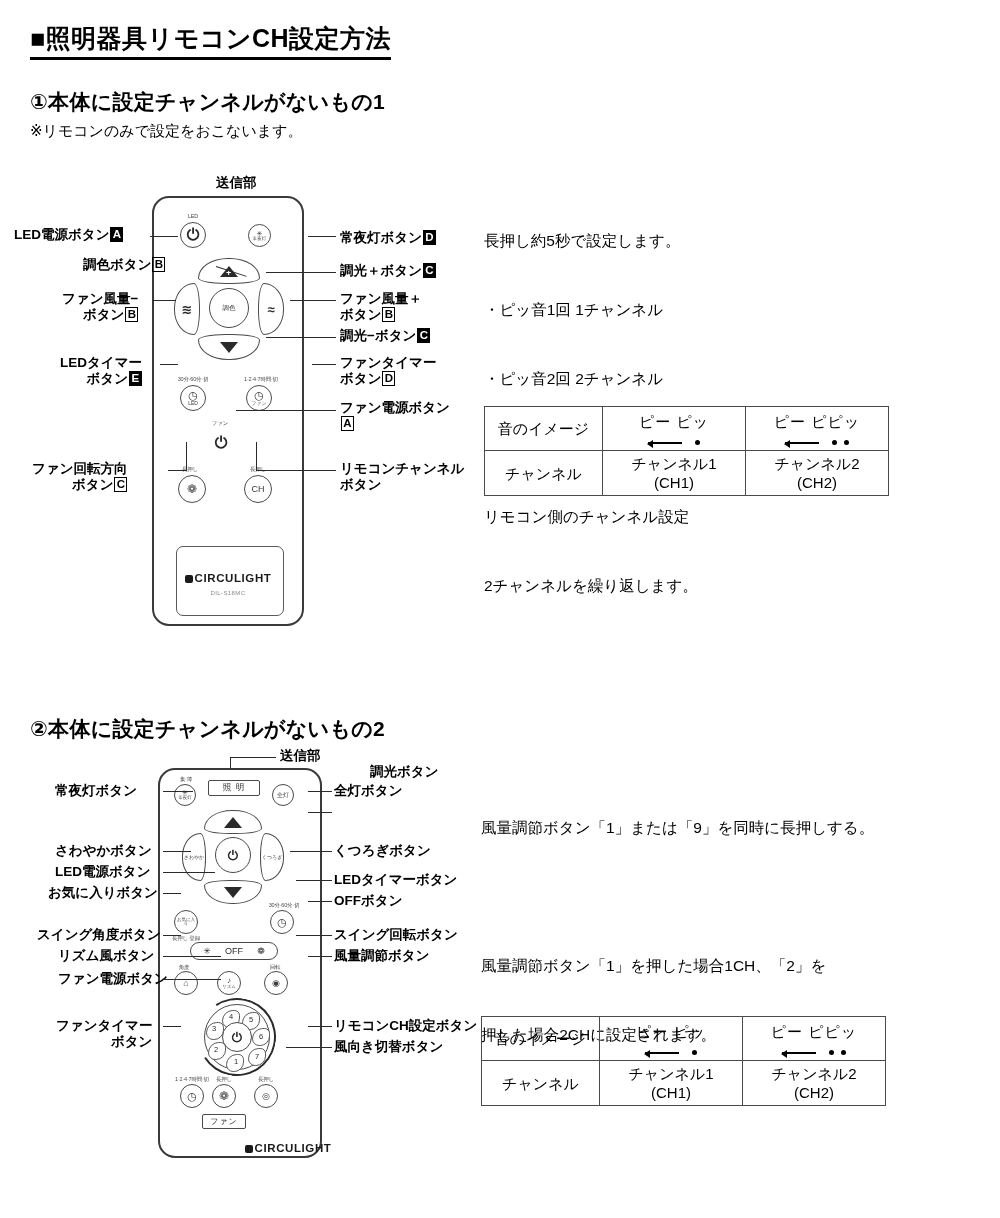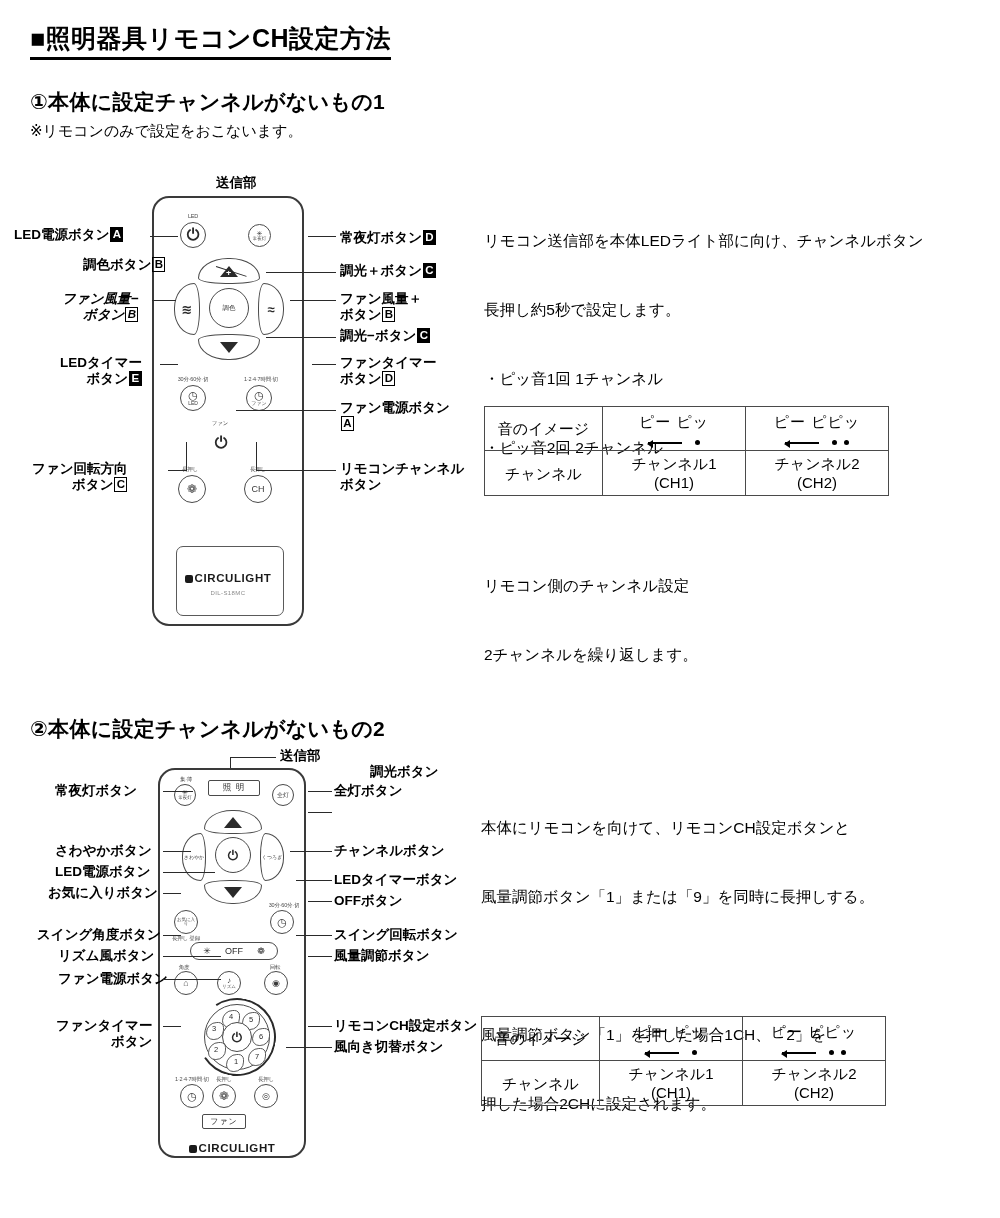--- a/index.html
+++ b/index.html
@@ -384,21 +384,21 @@
 <div class="callout l" style="left:14px; top:227px;">
   <span>LED電源ボタン</span><span class="kbadge fill">A</span>
 </div>
 <div class="lead lead-h" style="left:150px; top:236px; width:28px;"></div>
 
 <div class="callout l" style="left:83px; top:257px;">
   <span>調色ボタン</span><span class="kbadge">B</span>
 </div>
 <div class="lead lead-h" style="left:216px; top:266px; width:32px; transform:rotate(18deg); transform-origin:left center;"></div>
 
-<div class="callout l" style="left:62px; top:291px;font-style:italic;">
+<div class="callout l" style="left:62px; top:291px;">
   <div>ファン風量−</div>
   <div style="text-align:right;"><span>ボタン</span><span class="kbadge">B</span></div>
 </div>
 <div class="lead lead-h" style="left:152px; top:300px; width:24px;"></div>
 
 <div class="callout l" style="left:60px; top:355px;">
   <div>LEDタイマー</div>
   <div style="text-align:right;"><span>ボタン</span><span class="kbadge fill">E</span></div>
 </div>
 <div class="lead lead-h" style="left:160px; top:364px; width:18px;"></div>
@@ -446,21 +446,20 @@
 
 <div class="lead lead-v" style="left:256px; top:487px; height:-0px;"></div>
 <div class="lead lead-v" style="left:256px; top:442px; height:29px;"></div>
 <div class="lead lead-h" style="left:256px; top:470px; width:80px;"></div>
 <div class="callout r" style="left:340px; top:461px;">
   <div>リモコンチャンネル</div>
   <div>ボタン</div>
 </div>
 
 <div class="body-copy" style="left:484px; top:183px;">
-  <div>リモコン送信部を本体LEDライト部に向け、チャンネルボタン</div>
   <div>長押し約5秒で設定します。</div>
   <div>・ピッ音1回 1チャンネル</div>
   <div>・ピッ音2回 2チャンネル</div>
   <div class="spacer-line"></div>
   <div>リモコン側のチャンネル設定</div>
   <div>2チャンネルを繰り返します。</div>
 </div>
 
 <table class="sound-table" style="left:484px; top:406px;">
   <tbody>
@@ -488,21 +487,21 @@
   </tr>
 </tbody>
   </table>
 
 <div class="section-heading" style="left:30px; top:715px;">②本体に設定チャンネルがないもの2</div>
 
 <div class="lead lead-v" style="left:230px; top:757px; height:12px;"></div>
 <div class="lead lead-h" style="left:230px; top:757px; width:46px;"></div>
 <div class="callout r" style="left:280px; top:748px;">送信部</div>
 
-<div class="remote" style="left:158px; top:768px; width:148px; height:390px;">
+<div class="remote" style="left:158px; top:768px; width:164px; height:390px;padding-left:48px;">
 
   <div class="printed-box" style="left:48px; top:10px; width:52px; height:16px;">
     <span>照 明</span>
   </div>
 
   <div class="btn-cap" style="left:9px; top:6px; width:34px;">集·薄</div>
   <div class="btn-circle thin" style="left:14px; top:14px; width:22px; height:22px;">
     <span style="font-size:7px;">✳</span>
     <span style="font-size:4.5px;">常夜灯</span>
   </div>
@@ -630,42 +629,41 @@
 </div>
 <div class="lead lead-h" style="left:163px; top:1026px; width:18px;"></div>
 
 <div class="lead lead-h" style="left:308px; top:791px; width:24px;"></div>
 <div class="callout r" style="left:334px; top:783px;">全灯ボタン</div>
 
 <div class="lead lead-h" style="left:308px; top:812px; width:24px;"></div>
 <div class="callout r" style="left:334px; top:764px;margin-left:36px;">調光ボタン</div>
 
 <div class="lead lead-h" style="left:290px; top:851px; width:42px;"></div>
-<div class="callout r" style="left:334px; top:843px;">チャンネルボタン</div>
+<div class="callout r" style="left:334px; top:843px;">くつろぎボタン</div>
 
 <div class="lead lead-h" style="left:296px; top:880px; width:36px;"></div>
 <div class="callout r" style="left:334px; top:872px;">LEDタイマーボタン</div>
 
 <div class="lead lead-h" style="left:308px; top:901px; width:24px;"></div>
 <div class="callout r" style="left:334px; top:893px;">OFFボタン</div>
 
 <div class="lead lead-h" style="left:296px; top:935px; width:36px;"></div>
 <div class="callout r" style="left:334px; top:927px;">スイング回転ボタン</div>
 
 <div class="lead lead-h" style="left:308px; top:956px; width:24px;"></div>
 <div class="callout r" style="left:334px; top:948px;">風量調節ボタン</div>
 
 <div class="lead lead-h" style="left:308px; top:1026px; width:24px;"></div>
 <div class="callout r" style="left:334px; top:1018px;">リモコンCH設定ボタン</div>
 
 <div class="lead lead-h" style="left:286px; top:1047px; width:46px;"></div>
 <div class="callout r" style="left:334px; top:1039px;">風向き切替ボタン</div>
 
 <div class="body-copy" style="left:481px; top:770px;">
-  <div>本体にリモコンを向けて、リモコンCH設定ボタンと</div>
   <div>風量調節ボタン「1」または「9」を同時に長押しする。</div>
   <div class="spacer-line"></div>
   <div>風量調節ボタン「1」を押した場合1CH、「2」を</div>
   <div>押した場合2CHに設定されます。</div>
   
   
   
 </div>
 
 <table class="sound-table" style="left:481px; top:1016px;">

